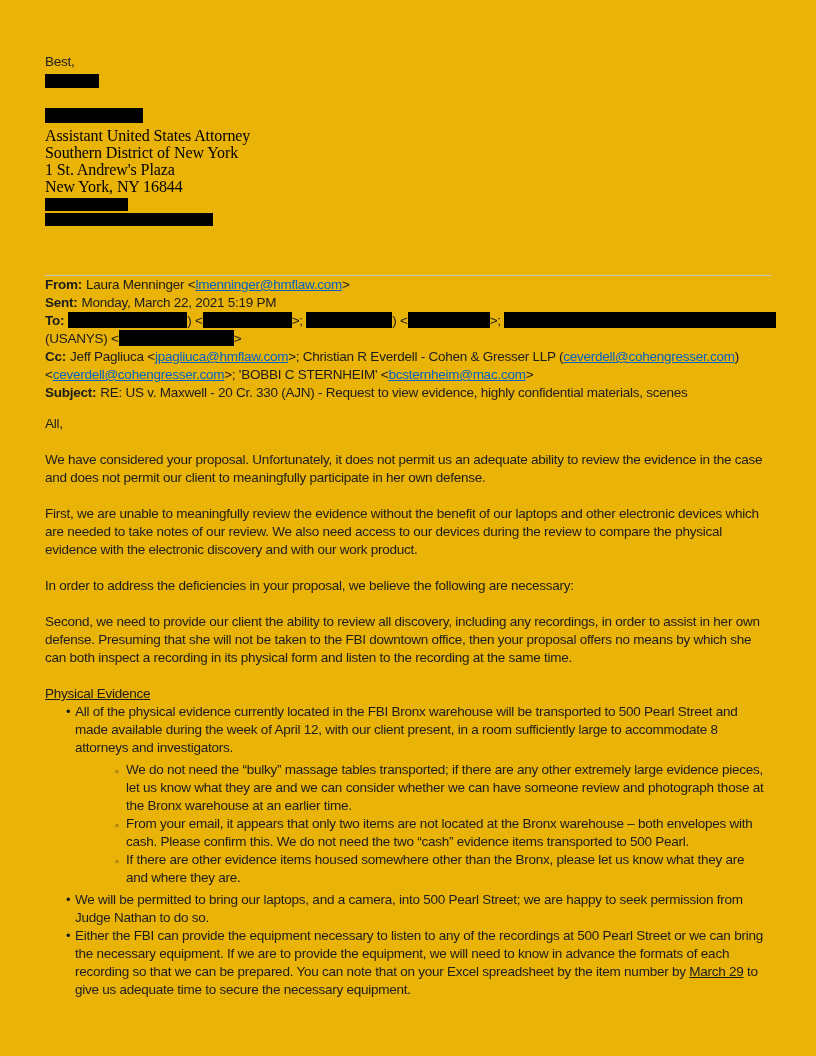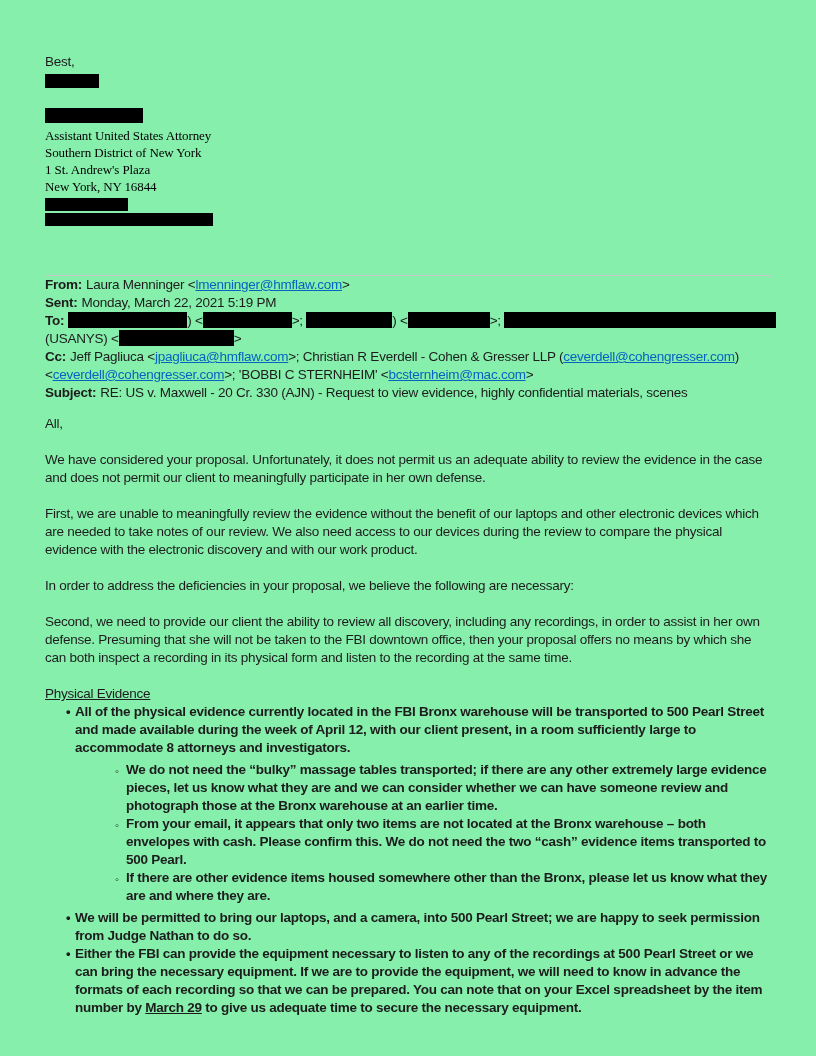--- a/index.html
+++ b/index.html
@@ -1,57 +1,57 @@
 <!DOCTYPE html>
 <html><head>
 <meta charset="utf-8">
 <style>
   html,body{margin:0;padding:0;background:#ffffff;}
   .page{
     position:relative;
     width:816px;height:1056px;
     box-sizing:border-box;
     padding:53px 45px 0 45px;
-    background:#86efac;
+    background:#eab308;
     font-family:"Liberation Sans",sans-serif;
     font-size:13.5px;
     letter-spacing:-0.25px;
     line-height:18px;
     color:#1c1c1c;
     overflow:hidden;
   }
   p{margin:0;}
   a{color:#0563C1;text-decoration:underline;}
   .lbl{font-weight:bold;margin-right:4px;}
   
   .rblock{background:#000;}
   .r-name{width:54px;height:14px;margin-top:3px;}
   .r-sig{width:98px;height:15px;margin:20px 0 4px 0;}
   .r-a{width:83px;height:13px;margin-top:3px;}
   .r-b{width:168px;height:13px;margin-top:2px;}
   
-  .serifblock{font-family:"Liberation Serif",serif;font-size:13px;letter-spacing:-0.1px;line-height:17px;color:#000;}
+  .serifblock{font-family:"Liberation Serif",serif;font-size:16px;letter-spacing:-0.1px;line-height:17px;color:#000;}
   
   .divider{border:none;border-top:1px solid #c9c9c9;margin:49px 0 0 0;}
   
   .email-header{}
   .hline{white-space:nowrap;line-height:18px;}
   
   .rb{background:#000;display:inline-block;height:16px;vertical-align:-3px;}
   .rb-to1{width:119px;}
   .rb-to2{width:89px;}
   .rb-to3{width:86px;}
   .rb-to4{width:82px;}
   .rb-to5{width:272px;}
   .rb-to6{width:115px;}
   
   .email-body{margin-top:13px;}
   .email-body p.para{margin:0 0 18px 0;}
   .section-heading{text-decoration:underline;margin:0;}
-  ul.l1{margin:0;padding:0;list-style:none;font-weight:bold;}
+  ul.l1{margin:0;padding:0;list-style:none;}
   ul.l1>li{position:relative;padding-left:30px;}
   ul.l1>li::before{content:"\2022";position:absolute;left:21px;top:0;font-size:13px;}
   ul.l2{margin:4px;padding:0;list-style:none;}
   ul.l2>li{position:relative;padding-left:47px;}
   ul.l2>li::before{content:"\25E6";position:absolute;left:36px;top:1px;font-size:11px;}
   .u{text-decoration:underline;}
 </style>
 </head>
 <body>
 

